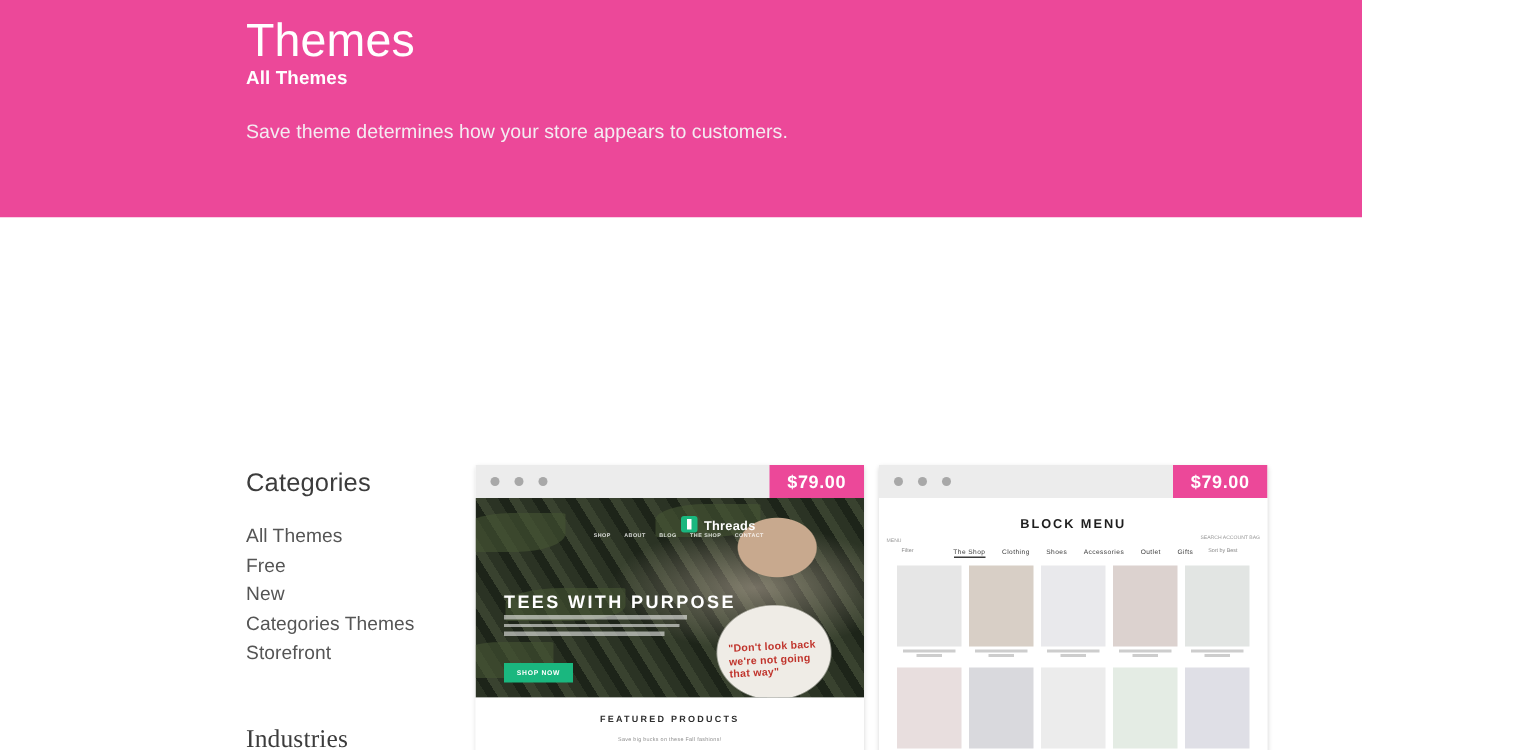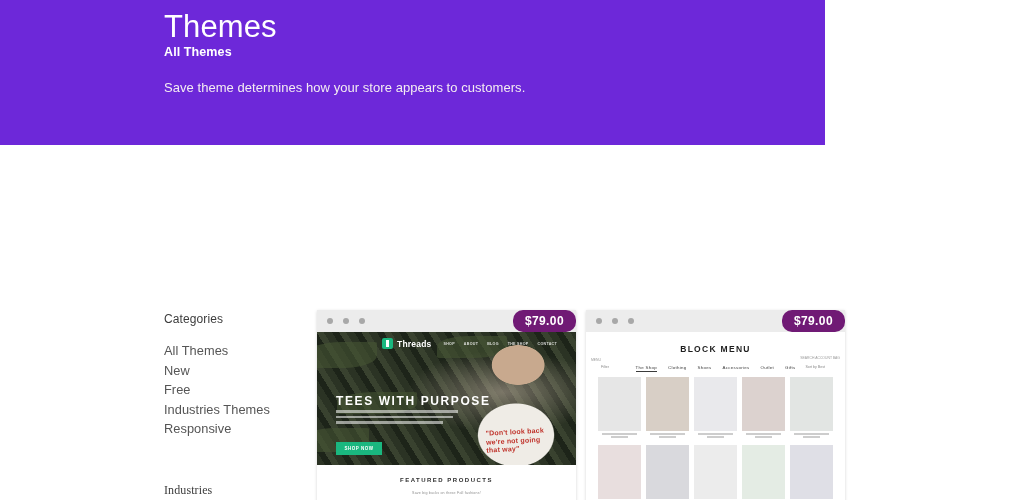--- a/index.html
+++ b/index.html
@@ -6,22 +6,22 @@
   html, body {
     width: 1024px; height: 500px;
     overflow: hidden;
     background: #ffffff;
     font-family: "Liberation Sans", sans-serif;
   }
 
   
   .header {
     position: relative;
-    width: 825px; height: 145px;
-    background: #6d28d9;
+    width: 908px; height: 145px;
+    background: #ec4899;
     overflow: hidden;
   }
   .header-inner {
     position: absolute;
     left: 164px; top: 0;
     width: 700px; height: 145px;
   }
   .page-title {
     position: absolute; left: 0; top: 8px;
     font-size: 31px; font-weight: 400; color: #ffffff;
@@ -65,21 +65,21 @@
     background: #ffffff;
   }
 
   
   .sidebar {
     position: absolute;
     left: 164px; top: 0;
     width: 145px; height: 355px;
   }
   .facet-title {
-    font-size: 12px; color: #3c3c3c; font-weight: 400;
+    font-size: 17px; color: #3c3c3c; font-weight: 400;
     letter-spacing: 0.1px;
   }
   .facet-list { list-style: none; }
   .facet-item {
     font-size: 12.8px; color: #555555;
     line-height: 19.5px;
     letter-spacing: 0.05px;
     cursor: pointer;
   }
   #facet-categories { position: absolute; left: 0; top: 167px; }
@@ -107,25 +107,25 @@
     position: relative;
     height: 22px; width: 100%;
     background: #ececec;
   }
   .dots { position: absolute; left: 10px; top: 8px; display: flex; gap: 10px; }
   .dot { width: 6px; height: 6px; border-radius: 50%; background: #a8a8a8; }
   .price-badge {
     position: absolute; right: 0; top: 0;
     height: 22px;
     padding: 0 12px;
-    background: #701a75;
+    background: #ec4899;
     color: #ffffff;
     font-size: 12px; font-weight: bold;
     letter-spacing: 0.4px;
-    display: flex; align-items: center; justify-content: center; border-radius: 10px;
+    display: flex; align-items: center; justify-content: center;
   }
   .preview {
     position: relative;
     width: 100%; height: 193px;
     overflow: hidden;
     background: #ffffff;
   }
 
   
   .th-hero {
@@ -134,22 +134,22 @@
       radial-gradient(ellipse 60% 50% at 72% 45%, rgba(190,175,160,0.55), transparent 62%),
       repeating-linear-gradient(58deg, #2b3324 0 7px, #1d2419 7px 13px, #39422f 13px 19px),
       #242b1e;
     overflow: hidden;
   }
   .th-leaf {
     position: absolute; border-radius: 48% 4% 48% 4%;
     background: rgba(70,85,52,0.6);
   }
   .th-nav {
-    position: absolute; left: 0; top: 1px; width: 100%; height: 21px;
-    display: flex; align-items: center;
+    position: absolute; left: 0; top: 12px; width: 100%; height: 21px;
+    display: flex; align-items: center; flex-direction: column;
   }
   .th-logo { display: flex; align-items: center; margin-left: 65px; }
   .th-logo-mark {
     width: 11px; height: 11px; border-radius: 2px;
     background: #1ab77f; margin-right: 4px;
     position: relative;
   }
   .th-logo-mark::after {
     content: ""; position: absolute; left: 4px; top: 2px;
     width: 3px; height: 7px; background: #ffffff;
@@ -263,24 +263,24 @@
 </div>
 
 <div class="content">
 
   <aside class="sidebar">
 
     <div id="facet-categories">
       <div class="facet-title">Categories</div>
       <ul class="facet-list">
         <li class="facet-item">All Themes</li>
+        <li class="facet-item">Free</li>
         <li class="facet-item">New</li>
-        <li class="facet-item">Free</li>
-        <li class="facet-item">Industries Themes</li>
-        <li class="facet-item">Responsive</li>
+        <li class="facet-item">Categories Themes</li>
+        <li class="facet-item">Storefront</li>
       </ul>
     </div>
 
     <div id="facet-industries">
       <div class="facet-title">Industries</div>
 
     </div>
 
   </aside>
 

